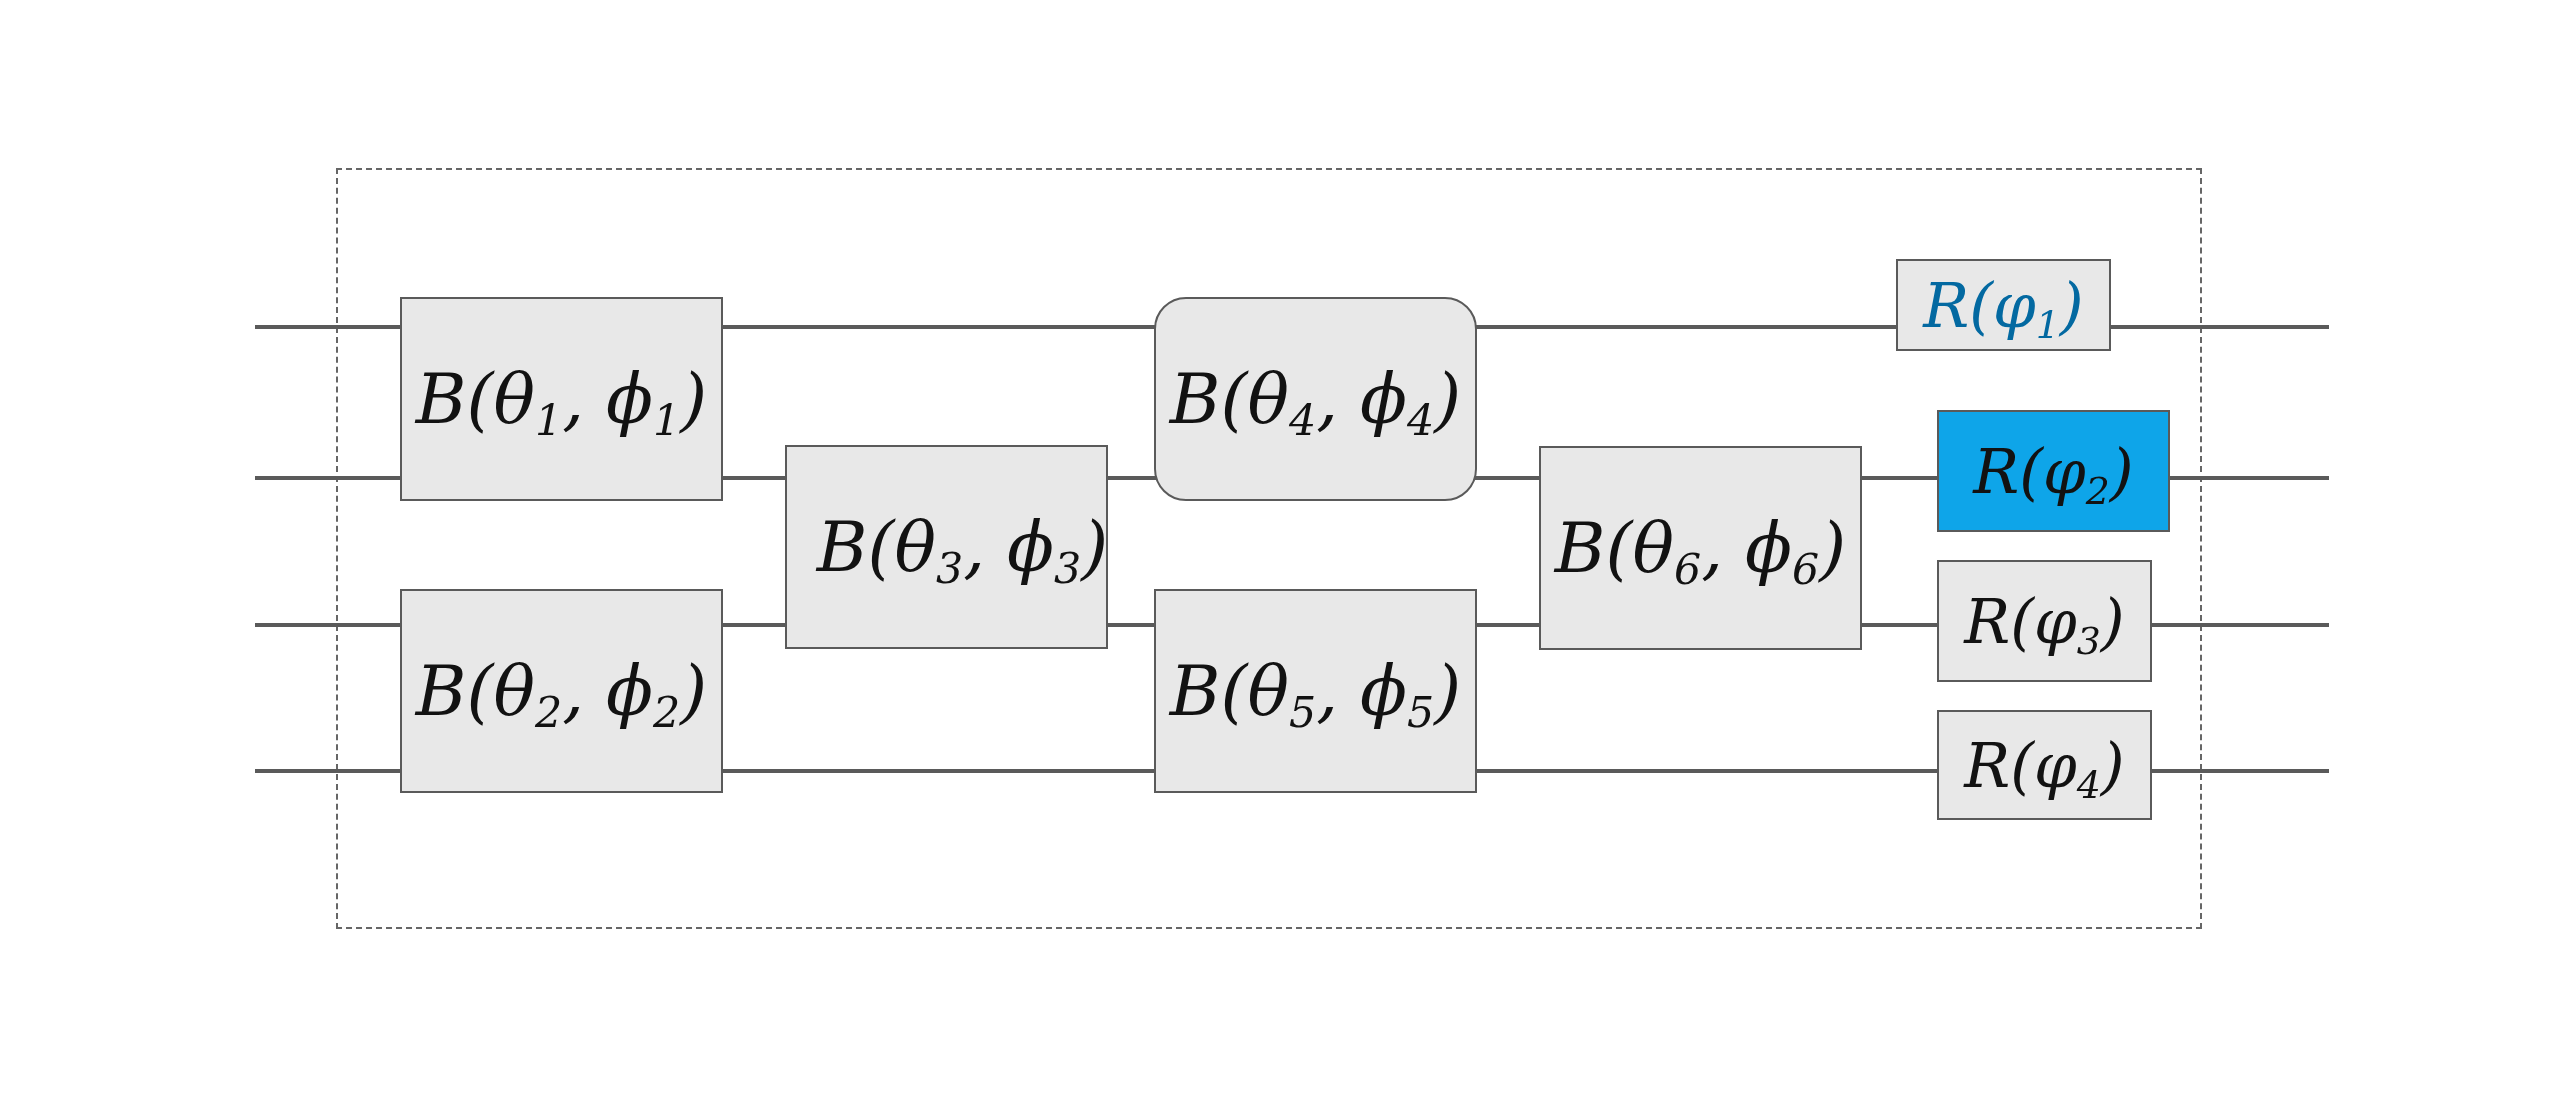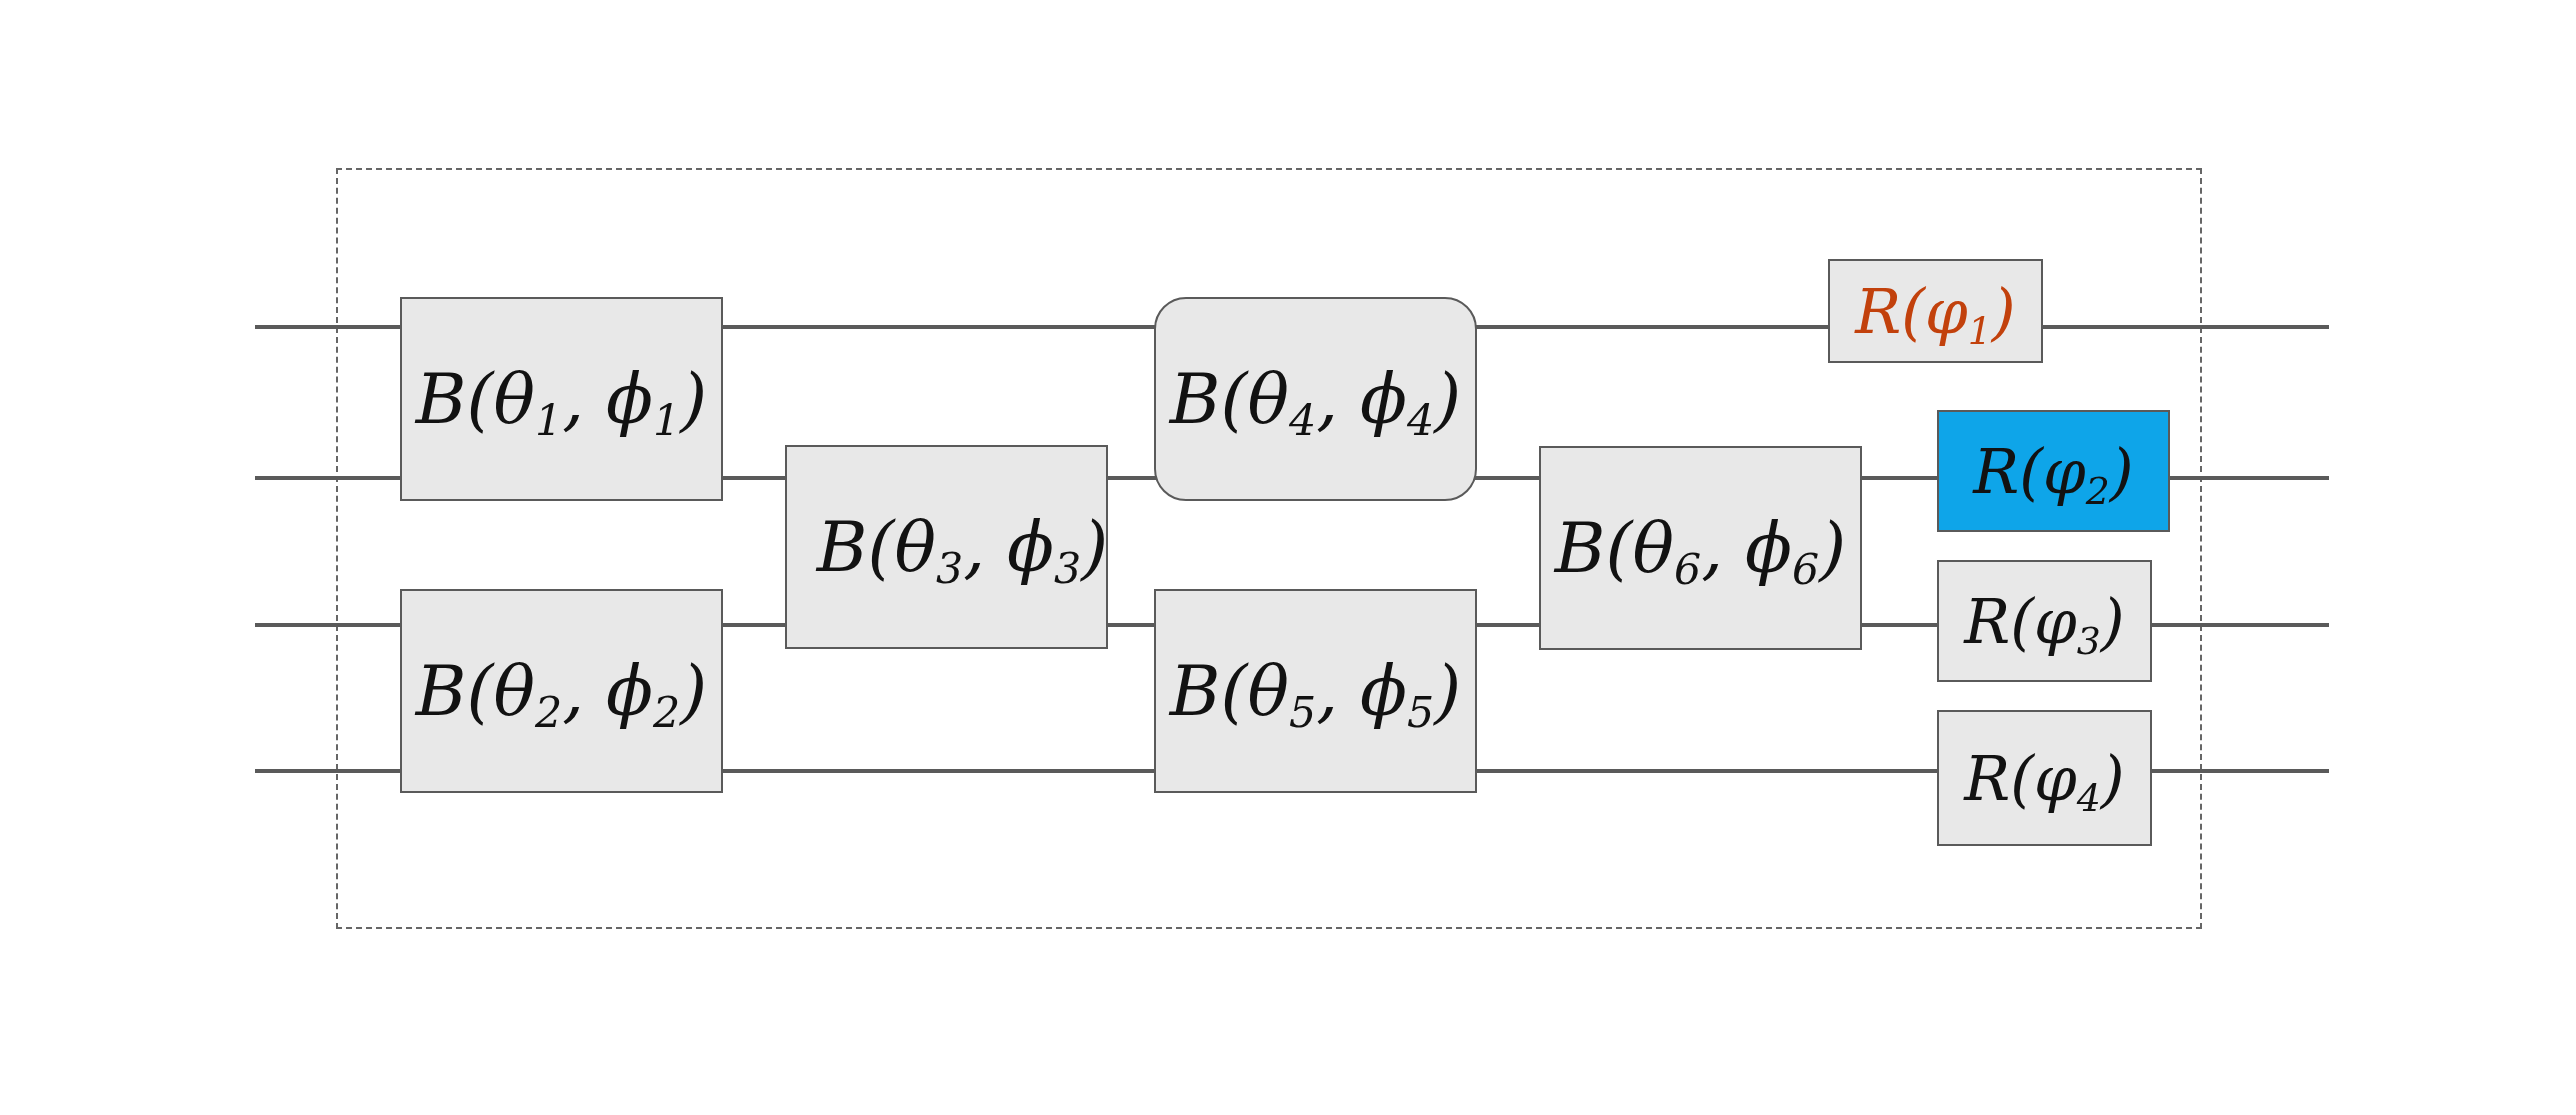--- a/index.html
+++ b/index.html
@@ -67,26 +67,26 @@
     </div>
     <div class="gate b" style="left: 1154px; top: 297px; width: 323px; height: 204px; background: rgb(232, 232, 232); border-color: rgb(90, 90, 90); color: rgb(18, 18, 18); border-radius: 32px;">
       <span><span>B(θ</span><sub>4</sub><span>, ϕ</span><sub>4</sub><span>)</span></span>
     </div>
     <div class="gate b" style="left: 1154px; top: 589px; width: 323px; height: 204px; background: rgb(232, 232, 232); border-color: rgb(90, 90, 90); color: rgb(18, 18, 18);">
       <span><span>B(θ</span><sub>5</sub><span>, ϕ</span><sub>5</sub><span>)</span></span>
     </div>
     <div class="gate b" style="left: 1539px; top: 446px; width: 323px; height: 204px; background: rgb(232, 232, 232); border-color: rgb(90, 90, 90); color: rgb(18, 18, 18);">
       <span><span>B(θ</span><sub>6</sub><span>, ϕ</span><sub>6</sub><span>)</span></span>
     </div>
-    <div class="gate r" style="left: 1828px; top: 259px; width: 215px; height: 104px; background: rgb(232, 232, 232); border-color: rgb(90, 90, 90); color: #c2410c;">
+    <div class="gate r" style="left: 1896px; top: 259px; width: 215px; height: 92px; background: rgb(232, 232, 232); border-color: rgb(90, 90, 90); color: #0369a1;">
       <span><span>R(φ</span><sub>1</sub><span>)</span></span>
     </div>
     <div class="gate r" style="left: 1937px; top: 410px; width: 233px; height: 122px; background: #0ea5e9; border-color: rgb(90, 90, 90); color: rgb(18, 18, 18);">
       <span><span>R(φ</span><sub>2</sub><span>)</span></span>
     </div>
     <div class="gate r" style="left: 1937px; top: 560px; width: 215px; height: 122px; background: rgb(232, 232, 232); border-color: rgb(90, 90, 90); color: rgb(18, 18, 18);">
       <span><span>R(φ</span><sub>3</sub><span>)</span></span>
     </div>
-    <div class="gate r" style="left: 1937px; top: 710px; width: 215px; height: 136px; background: rgb(232, 232, 232); border-color: rgb(90, 90, 90); color: rgb(18, 18, 18);">
+    <div class="gate r" style="left: 1937px; top: 710px; width: 215px; height: 110px; background: rgb(232, 232, 232); border-color: rgb(90, 90, 90); color: rgb(18, 18, 18);">
       <span><span>R(φ</span><sub>4</sub><span>)</span></span>
     </div>
   </div>
 
 
 </body></html>

